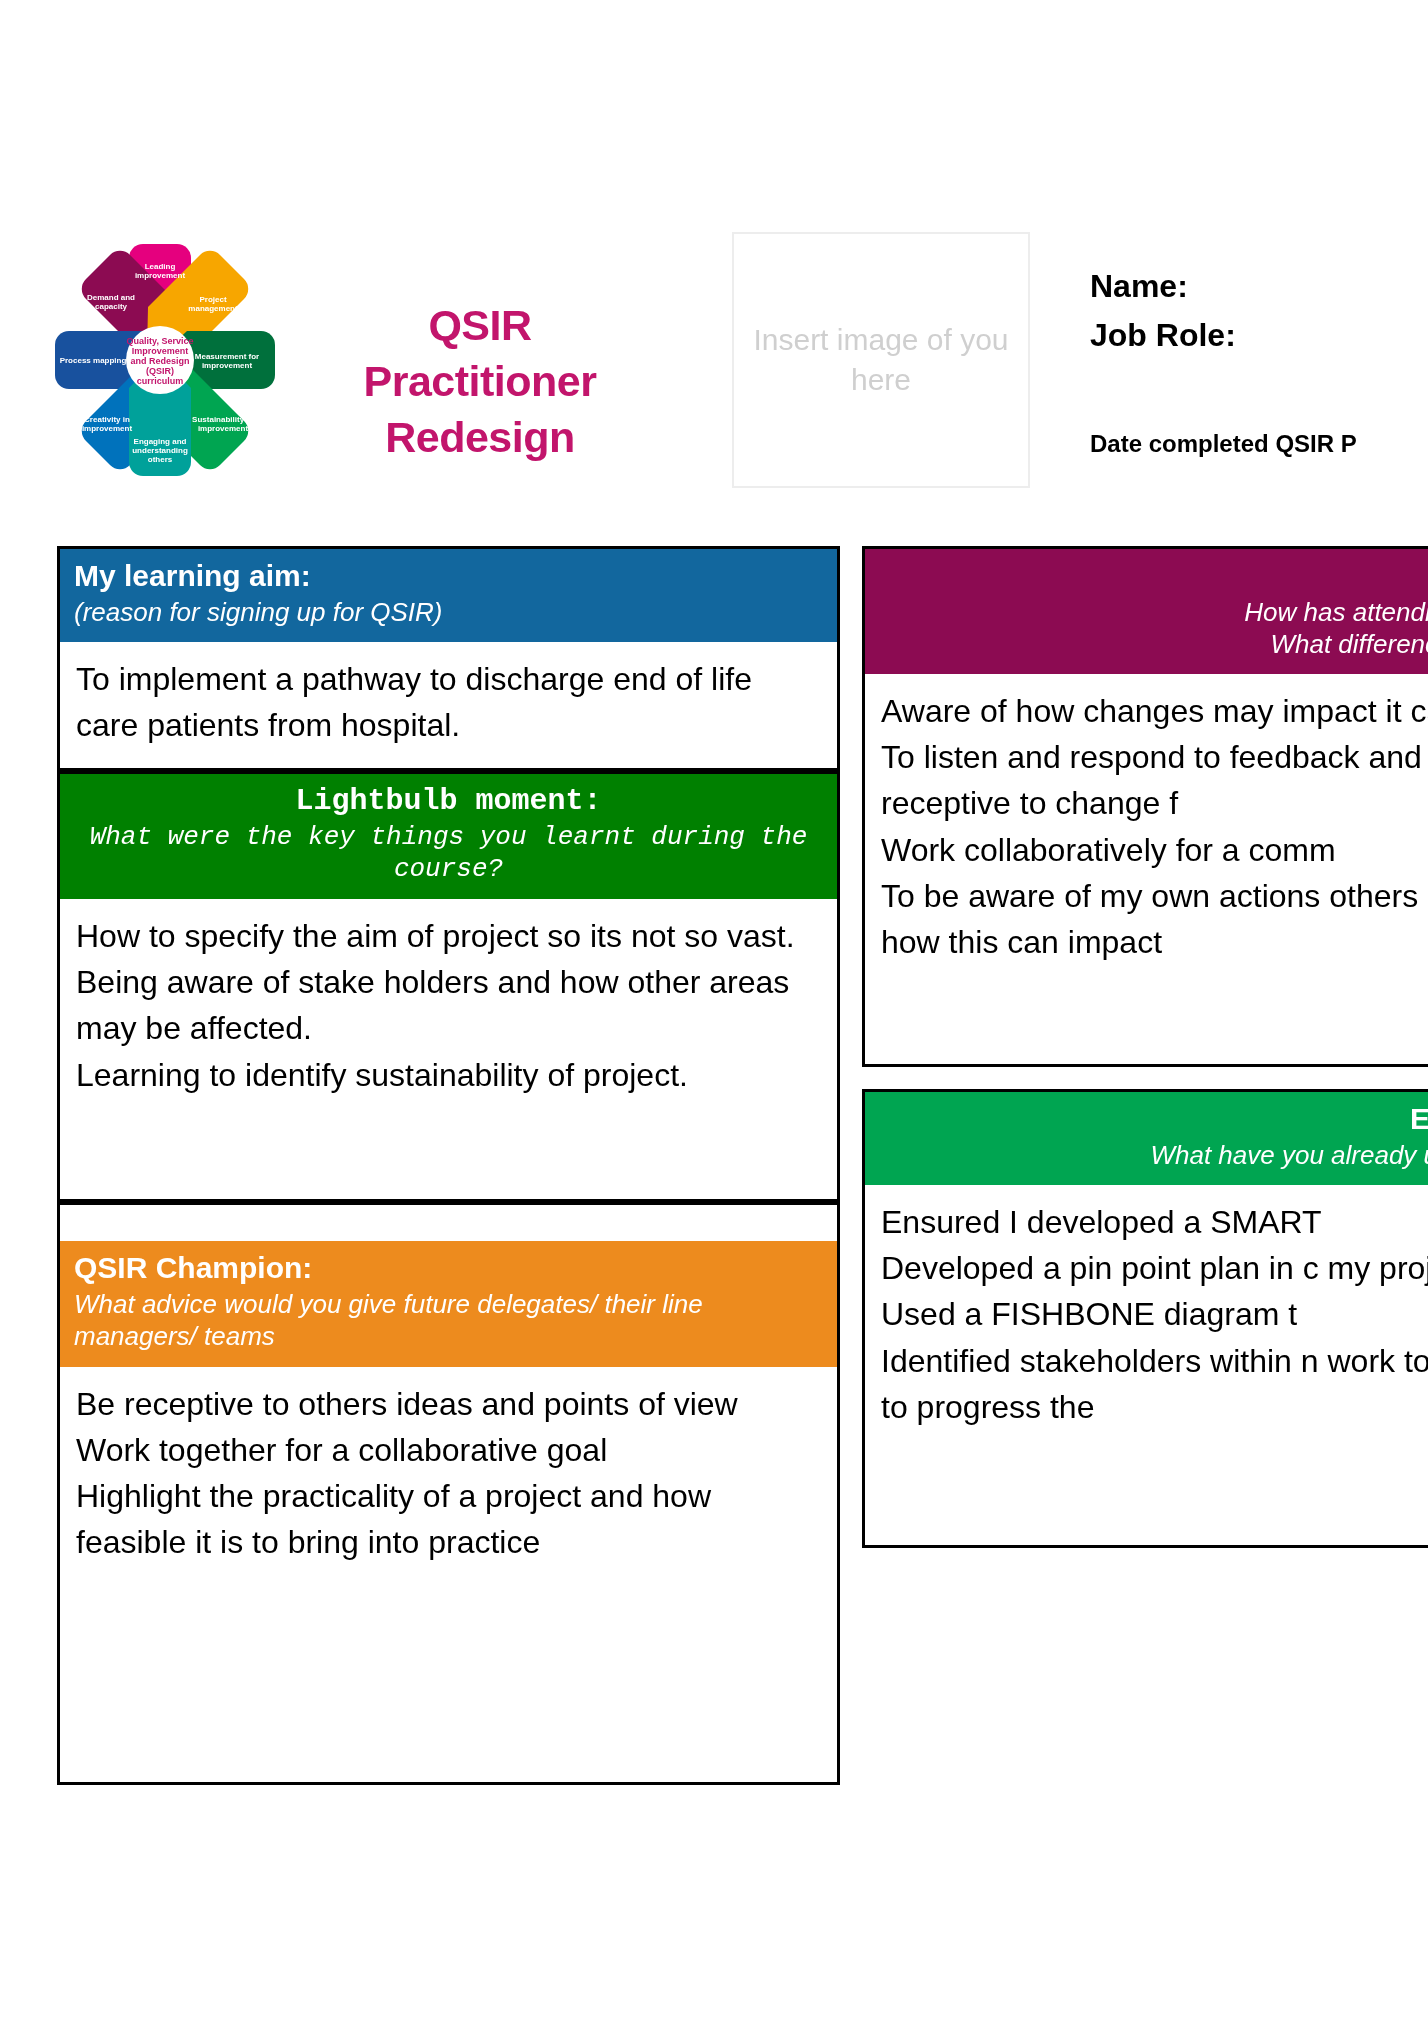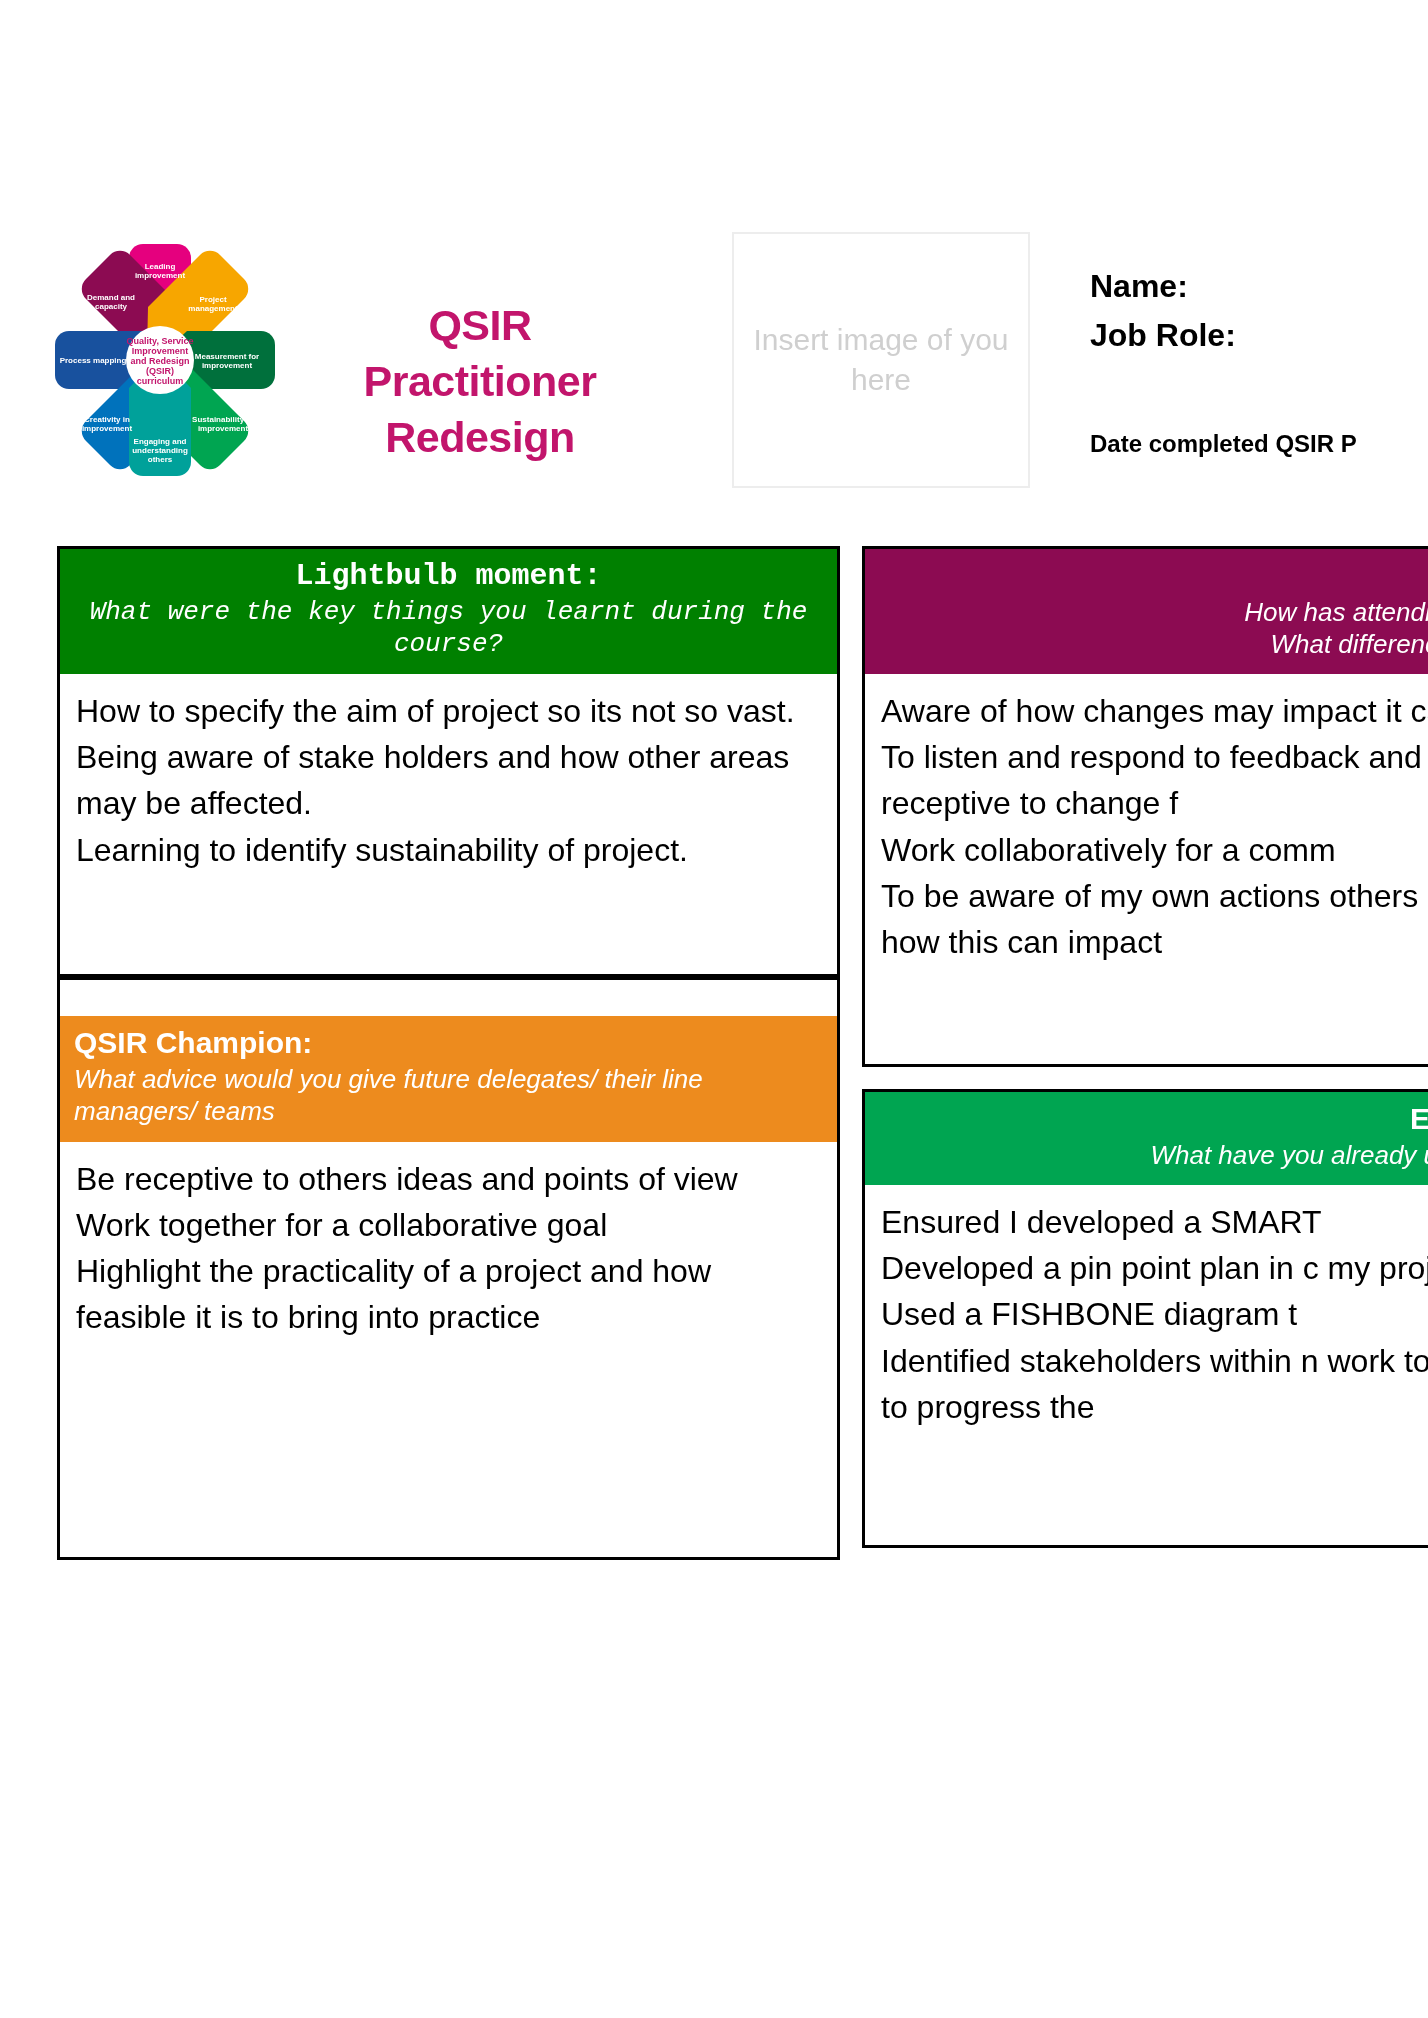--- a/index.html
+++ b/index.html
@@ -232,20 +232,27 @@
     <div class="id-line"><span>Job Role</span><span>:</span></div>
   </div>
   <div class="id-date">Date completed QSIR P</div>
 
 </div>
 
 <div class="sheet">
 
   <div class="col-left">
 
+    <div class="panel">
+      <div class="band blue">
+        <div class="band-title">My learning aim:</div>
+        <div class="band-sub">(reason for signing up for QSIR)</div>
+      </div>
+      <div class="body-text p-aim-body">To implement a pathway to discharge end of life care patients from hospital.</div>
+    </div>
 
     <div class="panel">
       <div class="band green center">
         <div class="band-title">Lightbulb moment:</div>
         <div class="band-sub">What were the key things you learnt during the course?</div>
       </div>
       <div class="body-text p-light-body">How to specify the aim of project so its not so vast.
 Being aware of stake holders and how other areas may be affected.
 Learning to identify sustainability of project.</div>
     </div>

